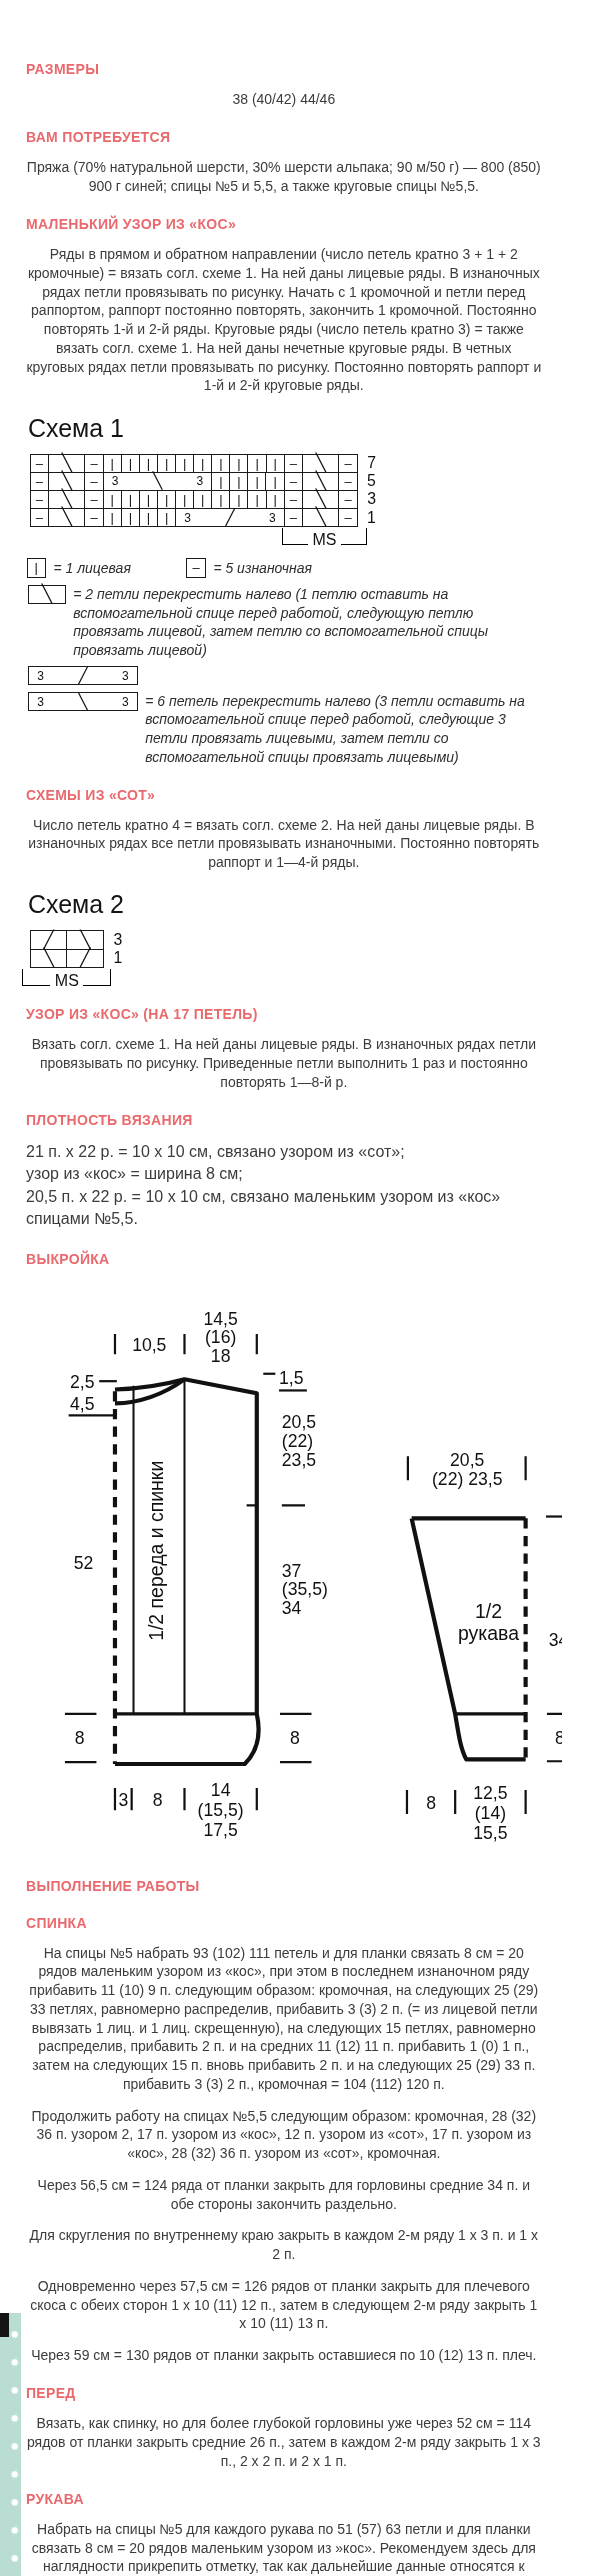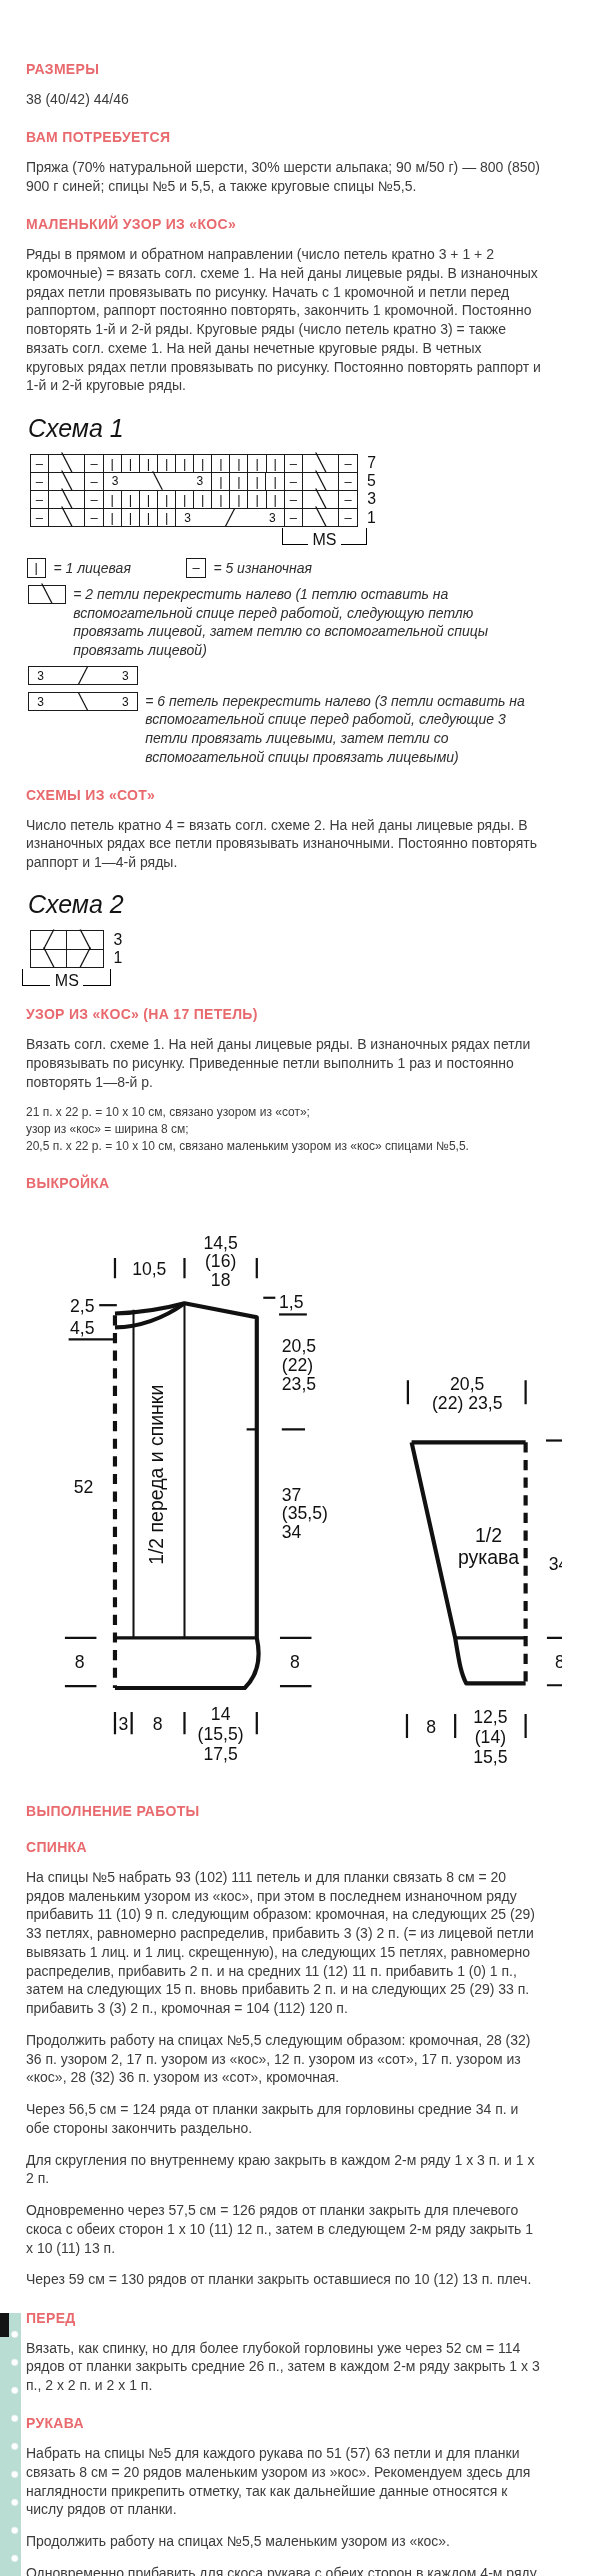--- a/index.html
+++ b/index.html
@@ -2,22 +2,22 @@
 <html style="font-size:15px"><head>
 <meta charset="utf-8">
 <style>
   html,body{margin:0;padding:0;background:#ffffff;}
   #page{position:relative;width:562px;height:2576px;overflow:hidden;background:#ffffff;
         font-family:"Liberation Sans",sans-serif;color:#3c3c3c;margin-top:48px;}
   .content{padding:5.6px 20.4px 0 26px;}
   .h-accent{color:#e96a6e;font-weight:bold;font-size:14px;letter-spacing:0.3px;
             margin:20.4px 0 13px 0;}
   .h-accent.first{margin-top:7.4px;}
-  p.body, .body{font-size:14px;line-height:1.34;margin:13px 0;color:#3c3c3c;}
-  .chart-title{font-size:25px;color:#141414;margin:18.5px 0 11px 1.9px;font-weight:normal;font-style:italic;}
+  p.body, .body{font-size:14px;line-height:1.34;margin:13px 0;color:#3c3c3c;text-align:center;}
+  .chart-title{font-size:25px;color:#141414;margin:18.5px 0 11px 1.9px;font-weight:normal;}
   
   .chart{margin:1.9px 0 0 3.7px;}
   .crow{display:flex;padding-left:1.4px;}
   .crow + .crow{margin-top:-1.4px;}
   .cc{box-sizing:border-box;width:19.5px;height:19.5px;margin-left:-1.4px;
       border:1.4px solid #1b1b1b;background:#fff;display:flex;align-items:center;
       justify-content:center;font-size:13px;color:#111;font-style:normal;line-height:1;}
   .cc.c2l,.cc.c2r{width:38px;font-size:16.7px;}
   .cc.c6l,.cc.c6r{width:110px;justify-content:space-between;padding:0 8.3px;font-size:12px;}
   .cc i{font-style:normal;}
@@ -30,21 +30,21 @@
   .ms1{width:85px;margin-left:256px;}
   .ms2{width:89px;margin-left:-3.7px;}
   .rownum{margin-left:9.3px;font-size:15.8px;color:#111;align-self:center;}
   
   .legend{margin:13px 0 0 1.9px;font-style:italic;font-size:14px;color:#2e2e2e;}
   .legend-line1{display:flex;gap:57px;margin-bottom:7.4px;}
   .legend-pair{display:flex;align-items:center;gap:7.4px;}
   .legend-item{display:flex;align-items:flex-start;gap:7.4px;margin:6.5px 0;}
   .legend-item .cc{flex:0 0 auto;margin-left:0;}
   .legend-text{flex:1;line-height:1.33;}
-  .gauge-line{font-size:12px;line-height:1.4;}
+  .gauge-line{font-size:16px;line-height:1.4;}
   
   .schematic{margin:3.7px 0 0 -13px;}
   svg text{font-family:"Liberation Sans",sans-serif;fill:#111;}
   
   .wm{position:absolute;right:18.5px;top:2532px;display:flex;align-items:center;gap:5.6px;
       color:#b5b5b5;font-size:15.8px;letter-spacing:0.9px;}
   .wm-icon{width:17.6px;height:17.6px;border:1.4px solid #b5b5b5;border-radius:50%;
       display:inline-flex;align-items:center;justify-content:center;font-size:10.2px;color:#b5b5b5;}
   .teal-strip{position:absolute;left:0;top:2265px;width:21px;height:311px;background-color:#b9ddd3;
       background-image:radial-gradient(circle,#ffffff 3px,rgba(255,255,255,0) 3.7px);
@@ -200,20 +200,21 @@
       </div>
     <div class="ms ms2">
       <span class="seg l"></span>
       <span class="lbl">MS</span>
       <span class="seg r"></span>
     </div>
 
     <div class="h-accent">УЗОР ИЗ «КОС» (НА 17 ПЕТЕЛЬ)</div>
     <p class="body">Вязать согл. схеме 1. На ней даны лицевые ряды. В изнаночных рядах петли провязывать по рисунку. Приведенные петли выполнить 1 раз и постоянно повторять 1—8-й р.</p>
 
+    <div class="h-accent">ПЛОТНОСТЬ ВЯЗАНИЯ</div>
     <div class="gauge-line">21 п. х 22 р. = 10 х 10 см, связано узором из «сот»;</div>
     <div class="gauge-line">узор из «кос» = ширина 8 см;</div>
     <div class="gauge-line">20,5 п. х 22 р. = 10 х 10 см, связано маленьким узором из «кос» спицами №5,5.</div>
 
     <div class="h-accent">ВЫКРОЙКА</div>
 
     <div class="schematic">
       <svg width="584" height="575" viewBox="0 0 630 620">
 
         <path d="M110,120 L110,522" stroke="#111" stroke-width="4.5" stroke-dasharray="11 8" fill="none"></path>

